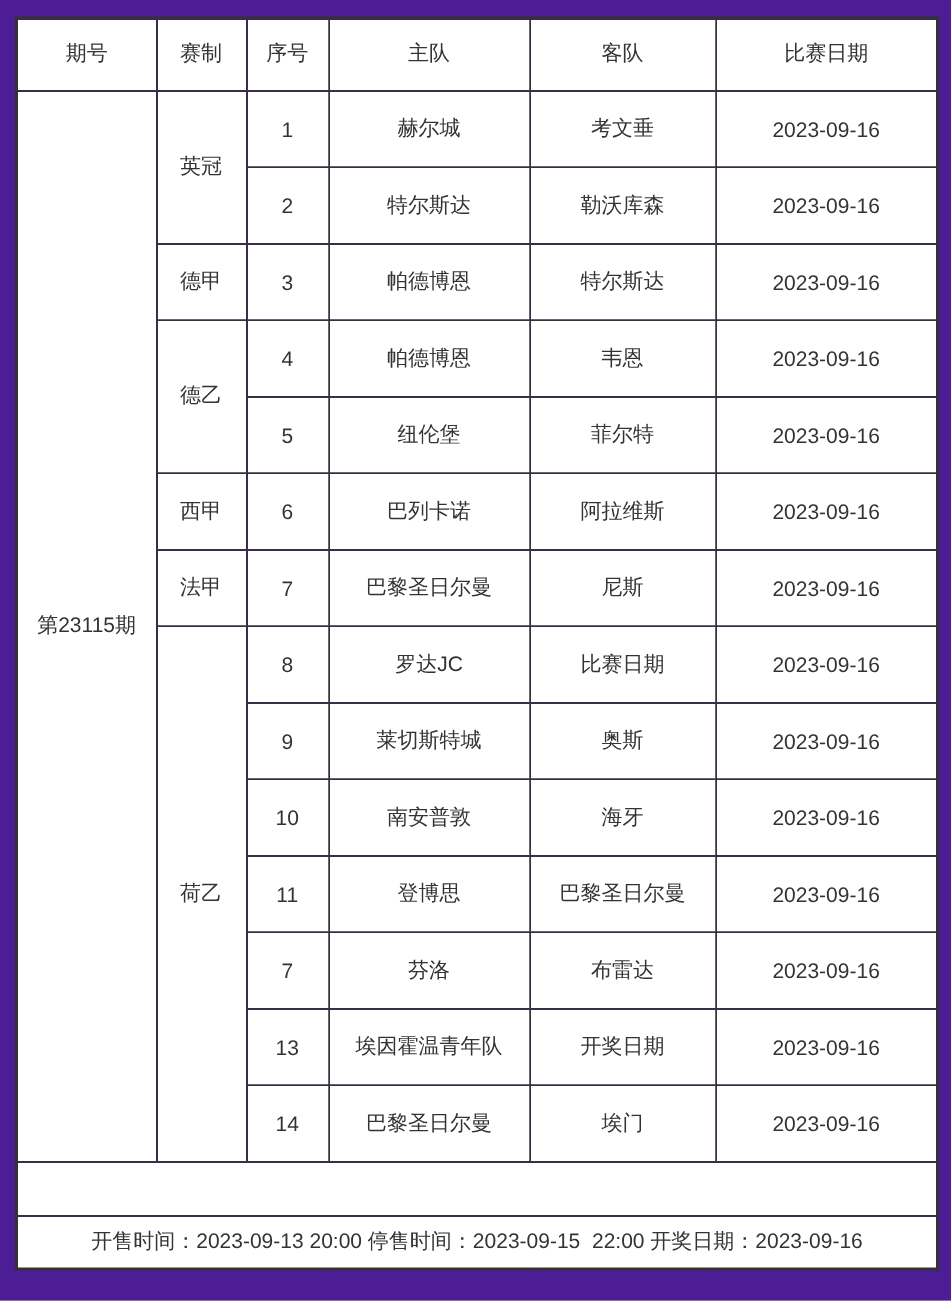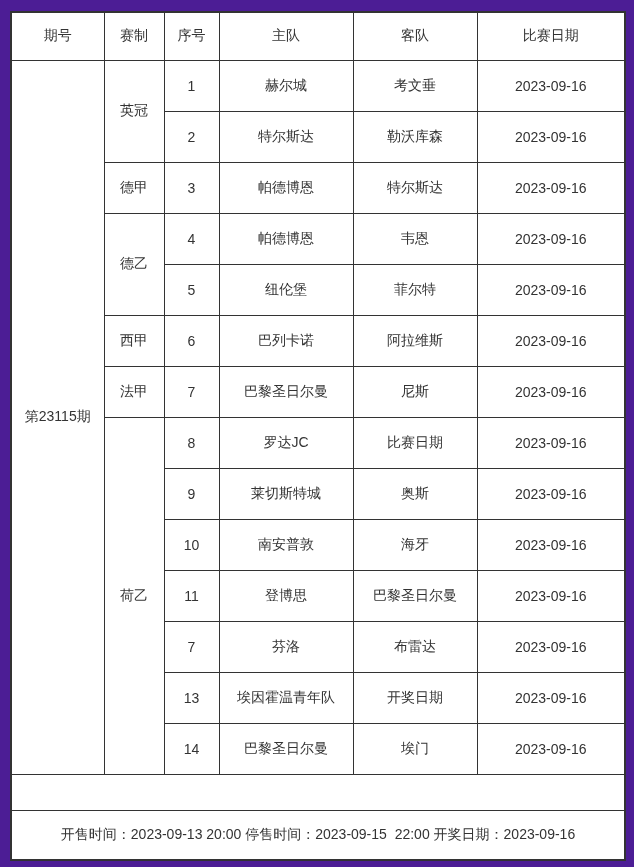--- a/index.html
+++ b/index.html
@@ -34,21 +34,21 @@
     font-weight: normal;
     color: #333333;
     background: #ffffff;
     padding: 0 2px;
     overflow: hidden;
   }
   tr.header-row { height: 48px; }
   tr.match-row  { height: 51px; }
   tr.spacer-row { height: 36px; }
   tr.spacer-row td { border-left: 2px solid #333333; border-right: 2px solid #333333; }
-  tr.footer-row { height: 50px; padding-left: 24px; }
+  tr.footer-row { height: 36px; padding-left: 24px; }
   tr.footer-row td {
     white-space: pre;
     border-left: 2px solid #333333;
     border-right: 2px solid #333333;
   }
 </style>
 </head>
 <body>
 
 <div class="page">

